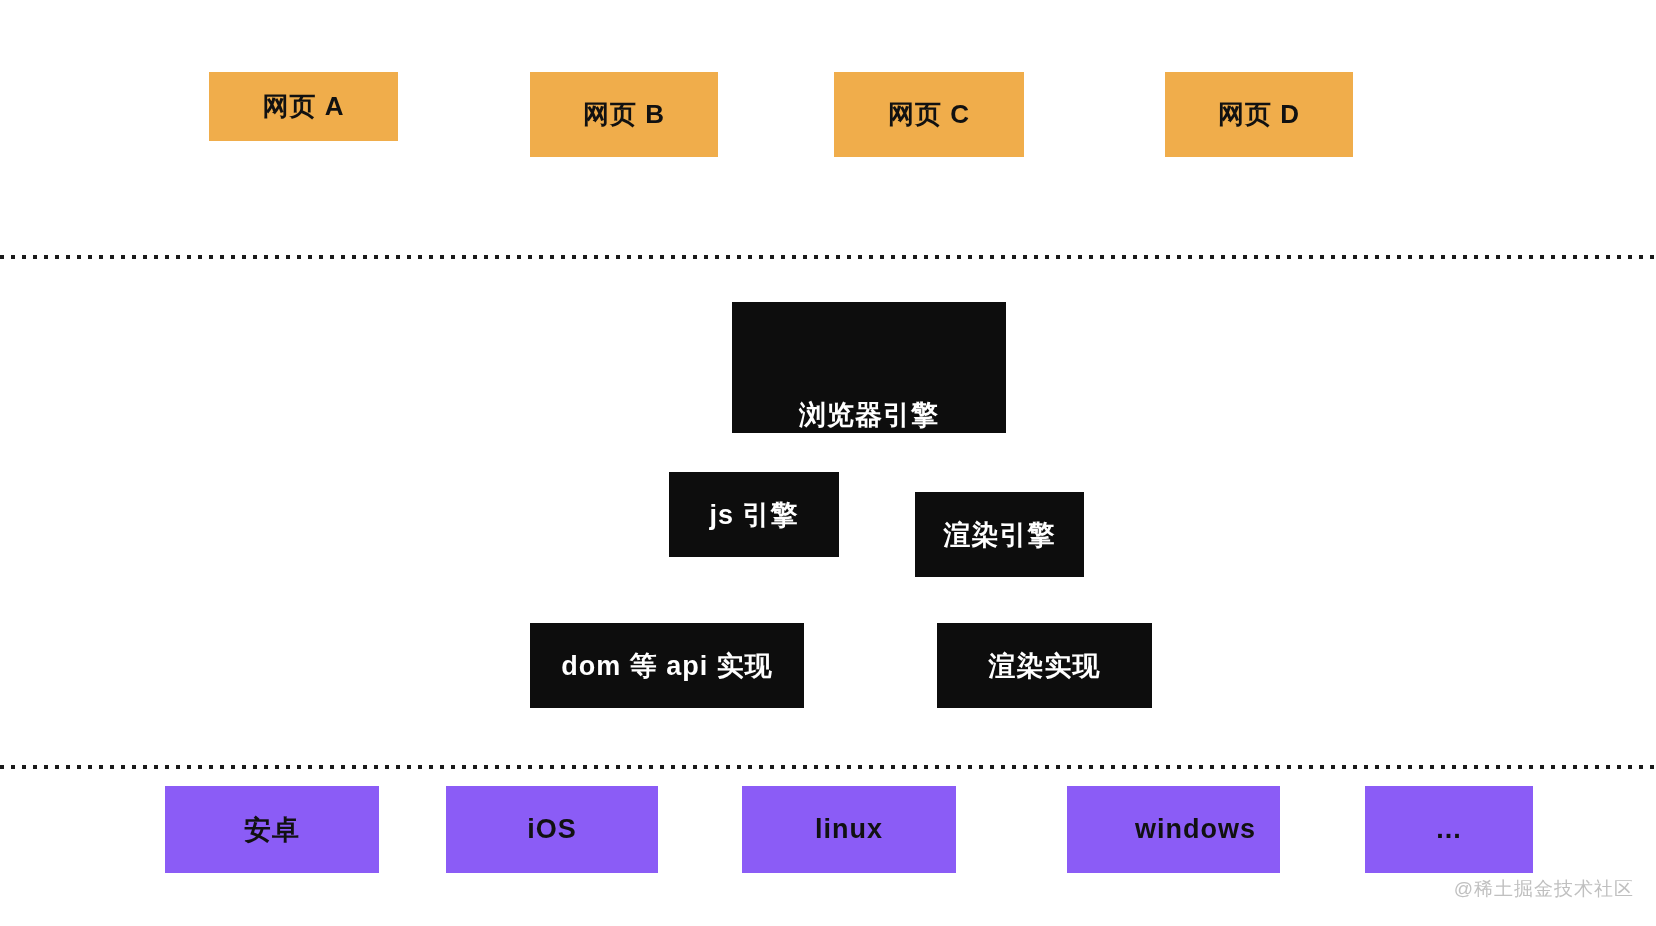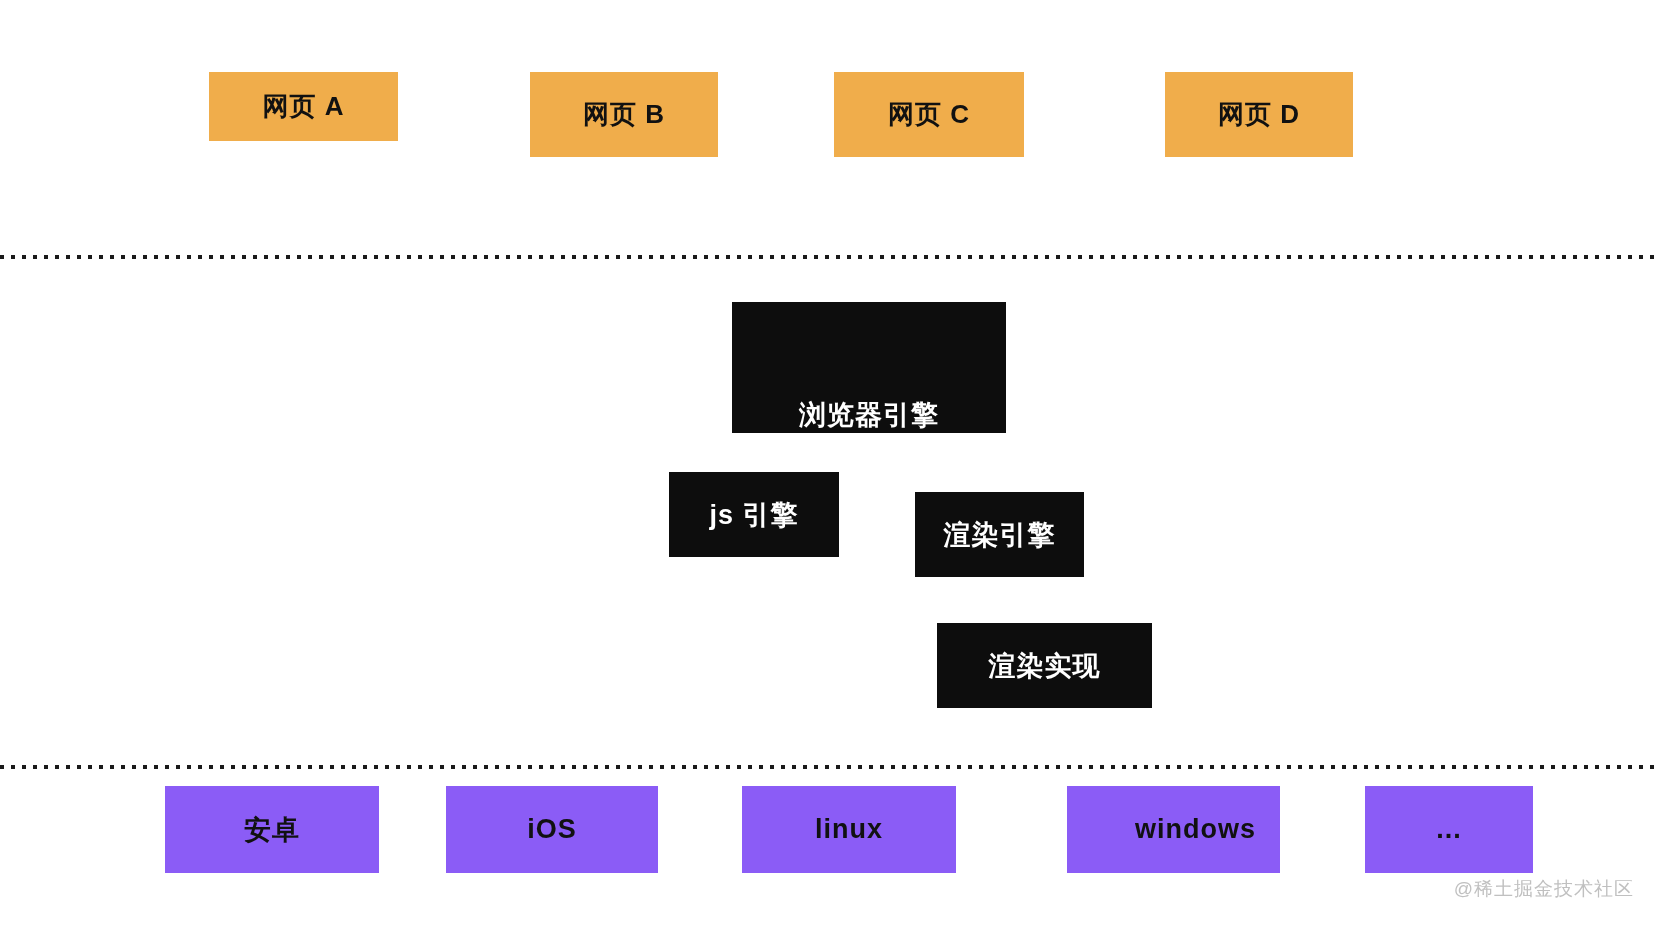--- a/index.html
+++ b/index.html
@@ -84,20 +84,23 @@
     <span>浏览器引擎</span>
   </div>
 
   <div class="box engine-box" style="left:669px; top:472px; width:170px; height:85px;">
     <span>js 引擎</span>
   </div>
   <div class="box engine-box" style="left:915px; top:472px; width:169px; height:85px;margin-top:20px;">
     <span>渲染引擎</span>
   </div>
 
+  <div class="box engine-box" style="left:530px; top:623px; width:274px; height:85px;">
+    <span>dom 等 api 实现</span>
+  </div>
   <div class="box engine-box" style="left:937px; top:623px; width:215px; height:85px;">
     <span>渲染实现</span>
   </div>
 
   <div class="dotted-sep" style="top:765px;"></div>
 
   <div class="box os-box" style="left:165px; top:786px; width:214px; height:87px;">
     <span>安卓</span>
   </div>
   <div class="box os-box" style="left:446px; top:786px; width:212px; height:87px;">

